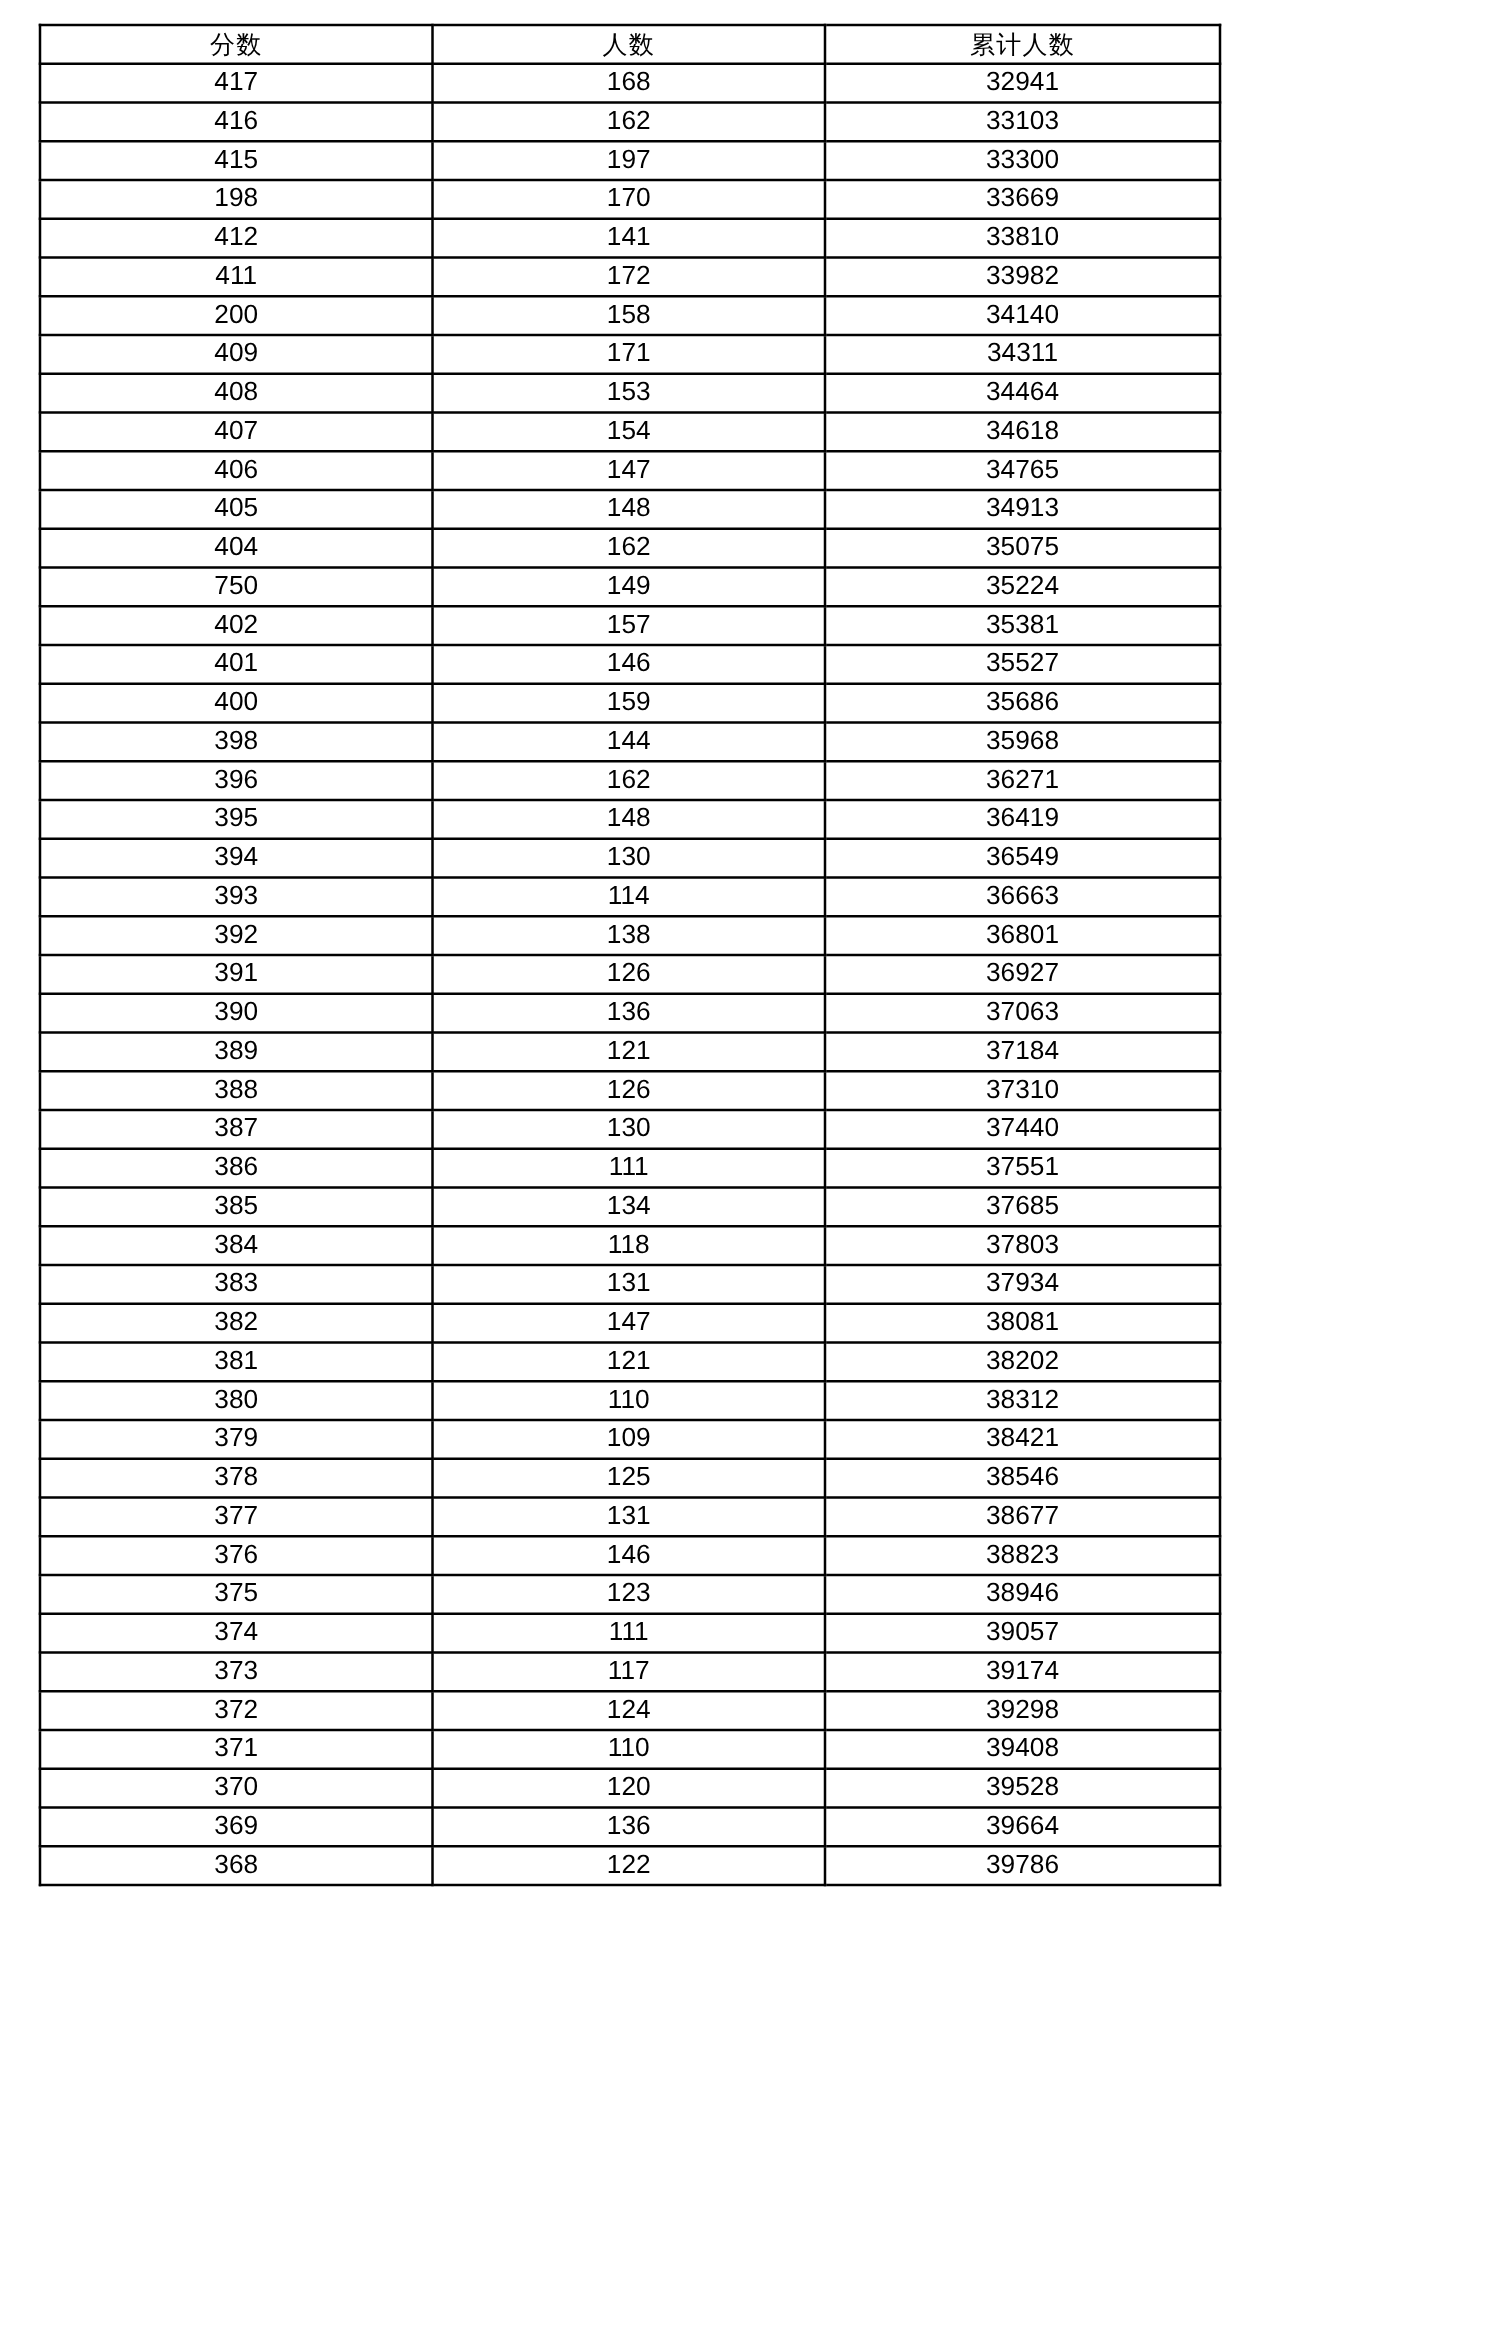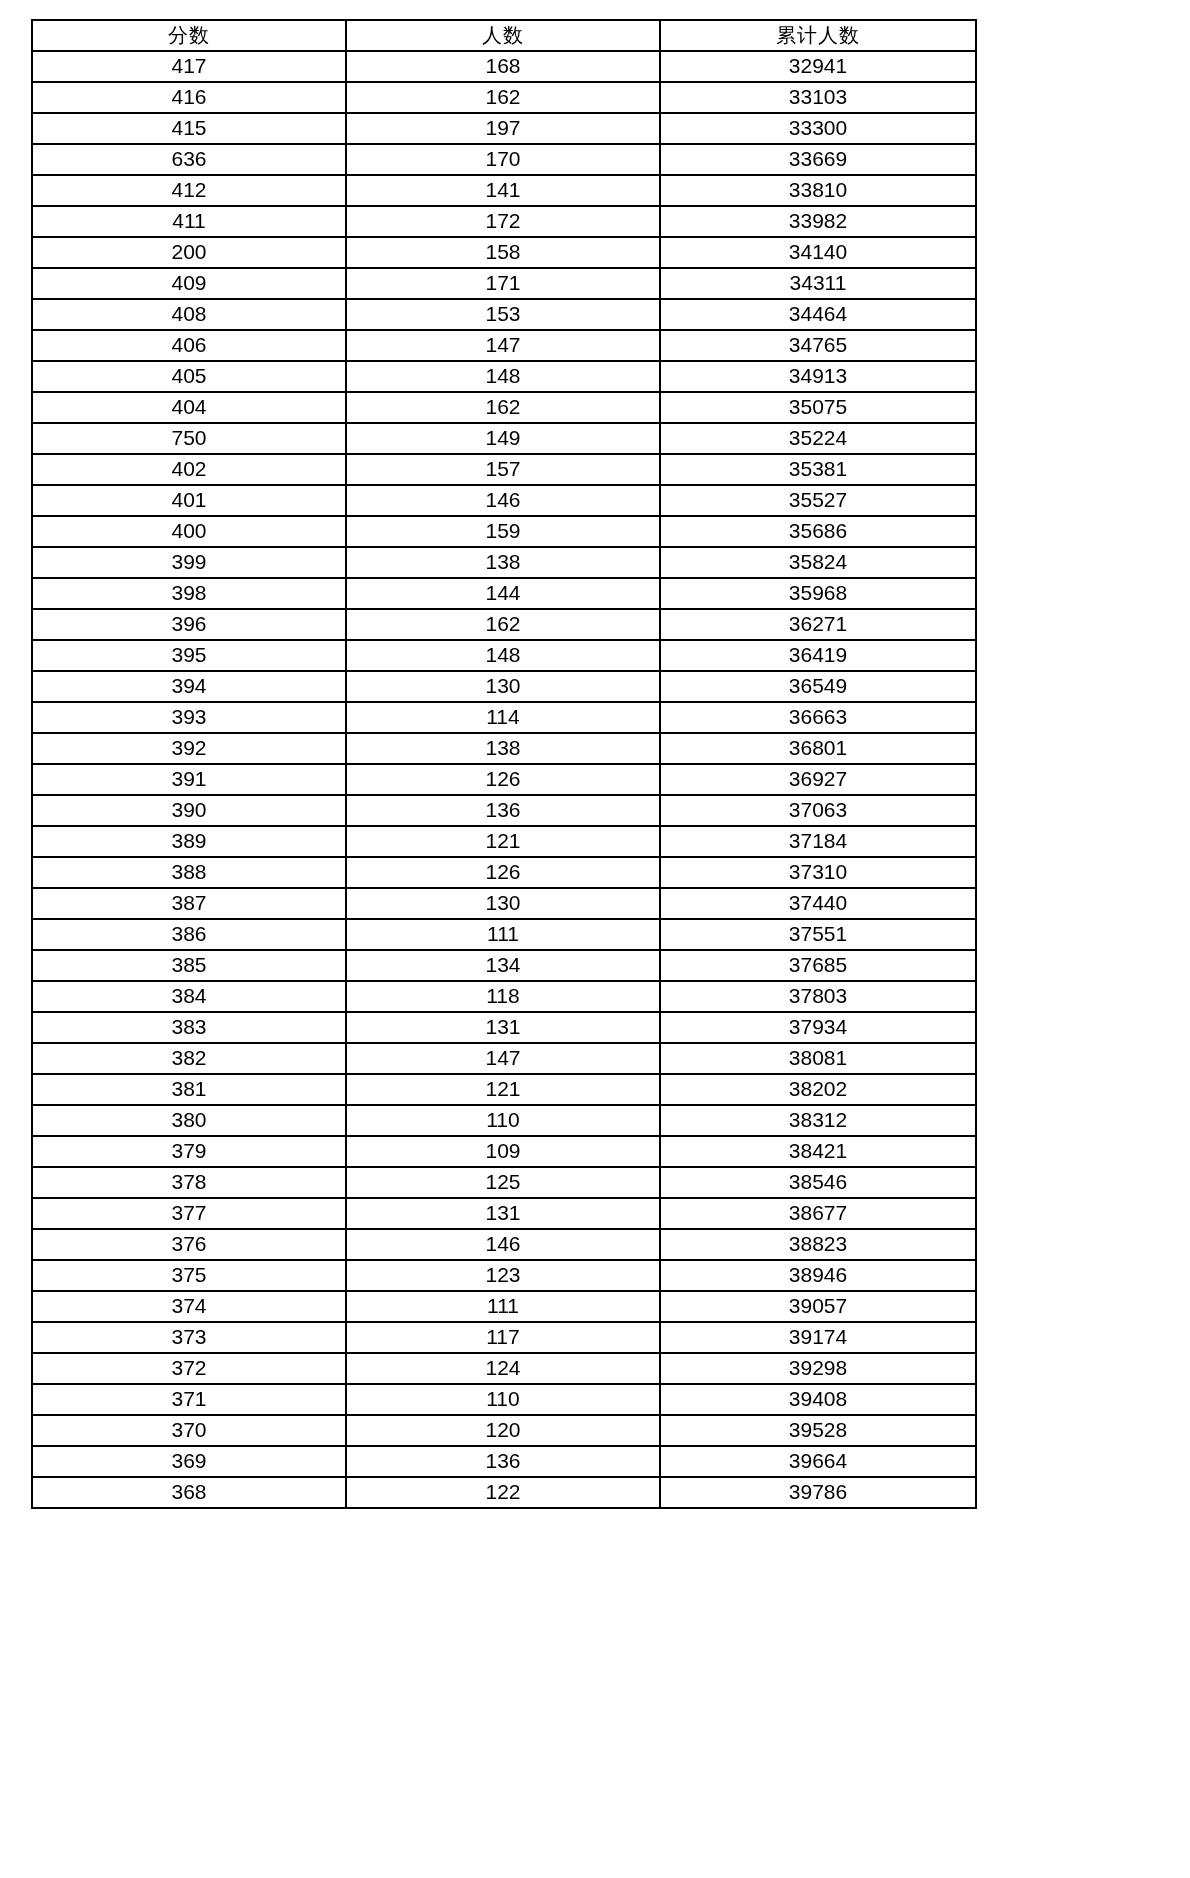--- a/index.html
+++ b/index.html
@@ -81,21 +81,21 @@
           <td class="col-score">416</td>
           <td class="col-count">162</td>
           <td class="col-cumulative">33103</td>
         </tr>
         <tr>
           <td class="col-score">415</td>
           <td class="col-count">197</td>
           <td class="col-cumulative">33300</td>
         </tr>
         <tr>
-          <td class="col-score">636</td>
+          <td class="col-score">198</td>
           <td class="col-count">170</td>
           <td class="col-cumulative">33669</td>
         </tr>
         <tr>
           <td class="col-score">412</td>
           <td class="col-count">141</td>
           <td class="col-cumulative">33810</td>
         </tr>
         <tr>
           <td class="col-score">411</td>
@@ -111,20 +111,25 @@
           <td class="col-score">409</td>
           <td class="col-count">171</td>
           <td class="col-cumulative">34311</td>
         </tr>
         <tr>
           <td class="col-score">408</td>
           <td class="col-count">153</td>
           <td class="col-cumulative">34464</td>
         </tr>
         <tr>
+          <td class="col-score">407</td>
+          <td class="col-count">154</td>
+          <td class="col-cumulative">34618</td>
+        </tr>
+        <tr>
           <td class="col-score">406</td>
           <td class="col-count">147</td>
           <td class="col-cumulative">34765</td>
         </tr>
         <tr>
           <td class="col-score">405</td>
           <td class="col-count">148</td>
           <td class="col-cumulative">34913</td>
         </tr>
         <tr>
@@ -146,25 +151,20 @@
           <td class="col-score">401</td>
           <td class="col-count">146</td>
           <td class="col-cumulative">35527</td>
         </tr>
         <tr>
           <td class="col-score">400</td>
           <td class="col-count">159</td>
           <td class="col-cumulative">35686</td>
         </tr>
         <tr>
-          <td class="col-score">399</td>
-          <td class="col-count">138</td>
-          <td class="col-cumulative">35824</td>
-        </tr>
-        <tr>
           <td class="col-score">398</td>
           <td class="col-count">144</td>
           <td class="col-cumulative">35968</td>
         </tr>
         <tr>
           <td class="col-score">396</td>
           <td class="col-count">162</td>
           <td class="col-cumulative">36271</td>
         </tr>
         <tr>

